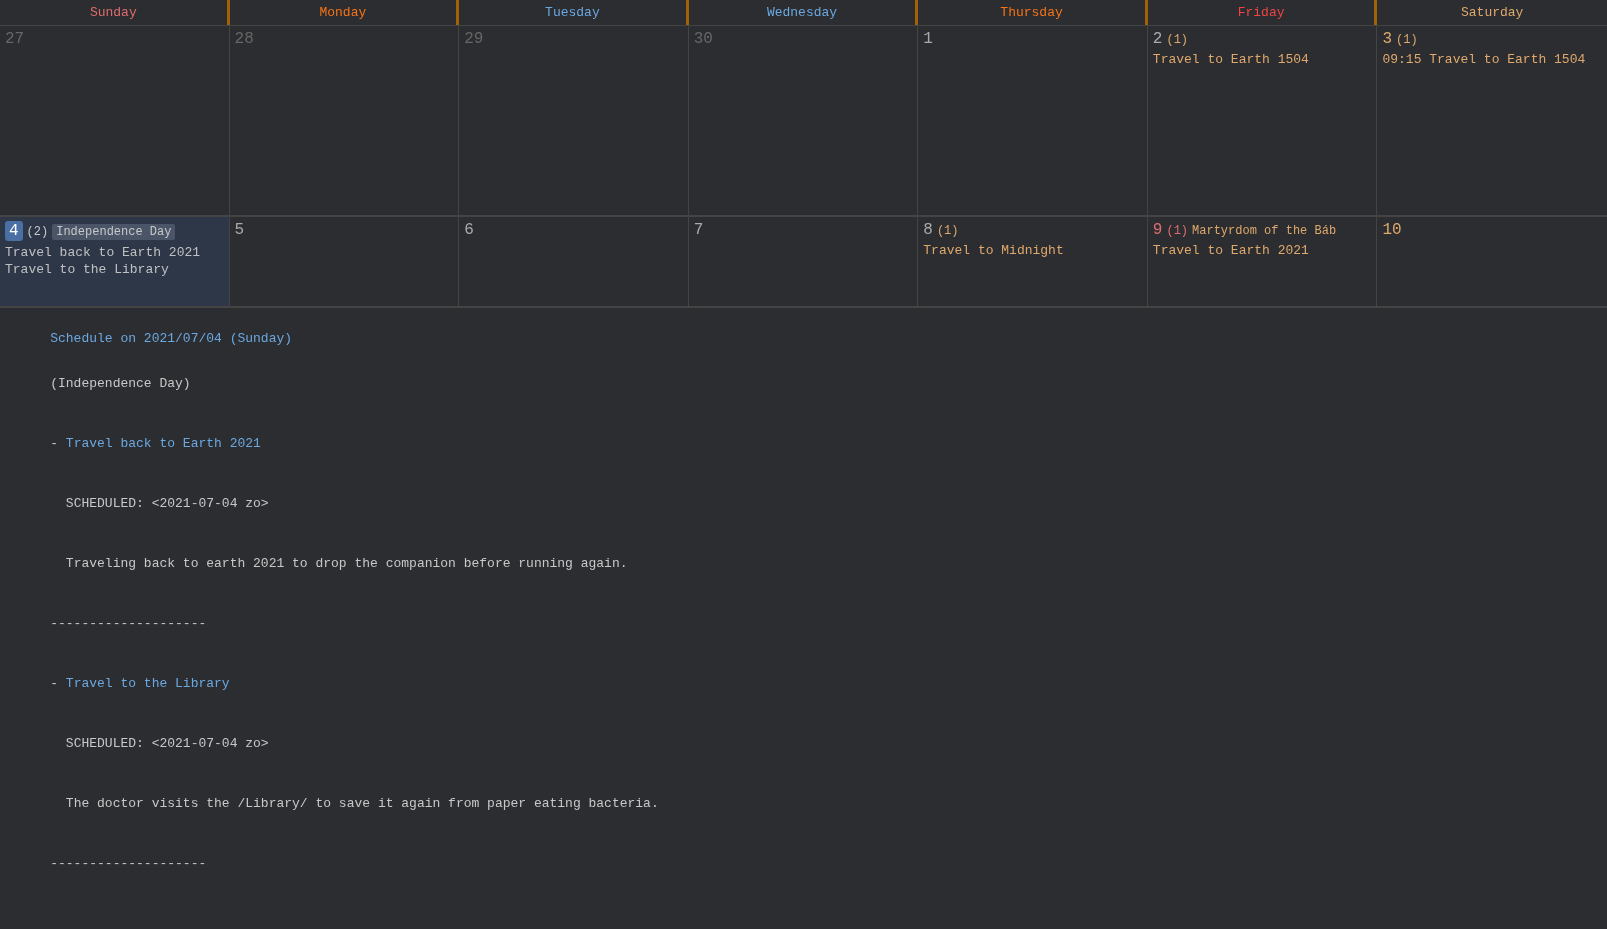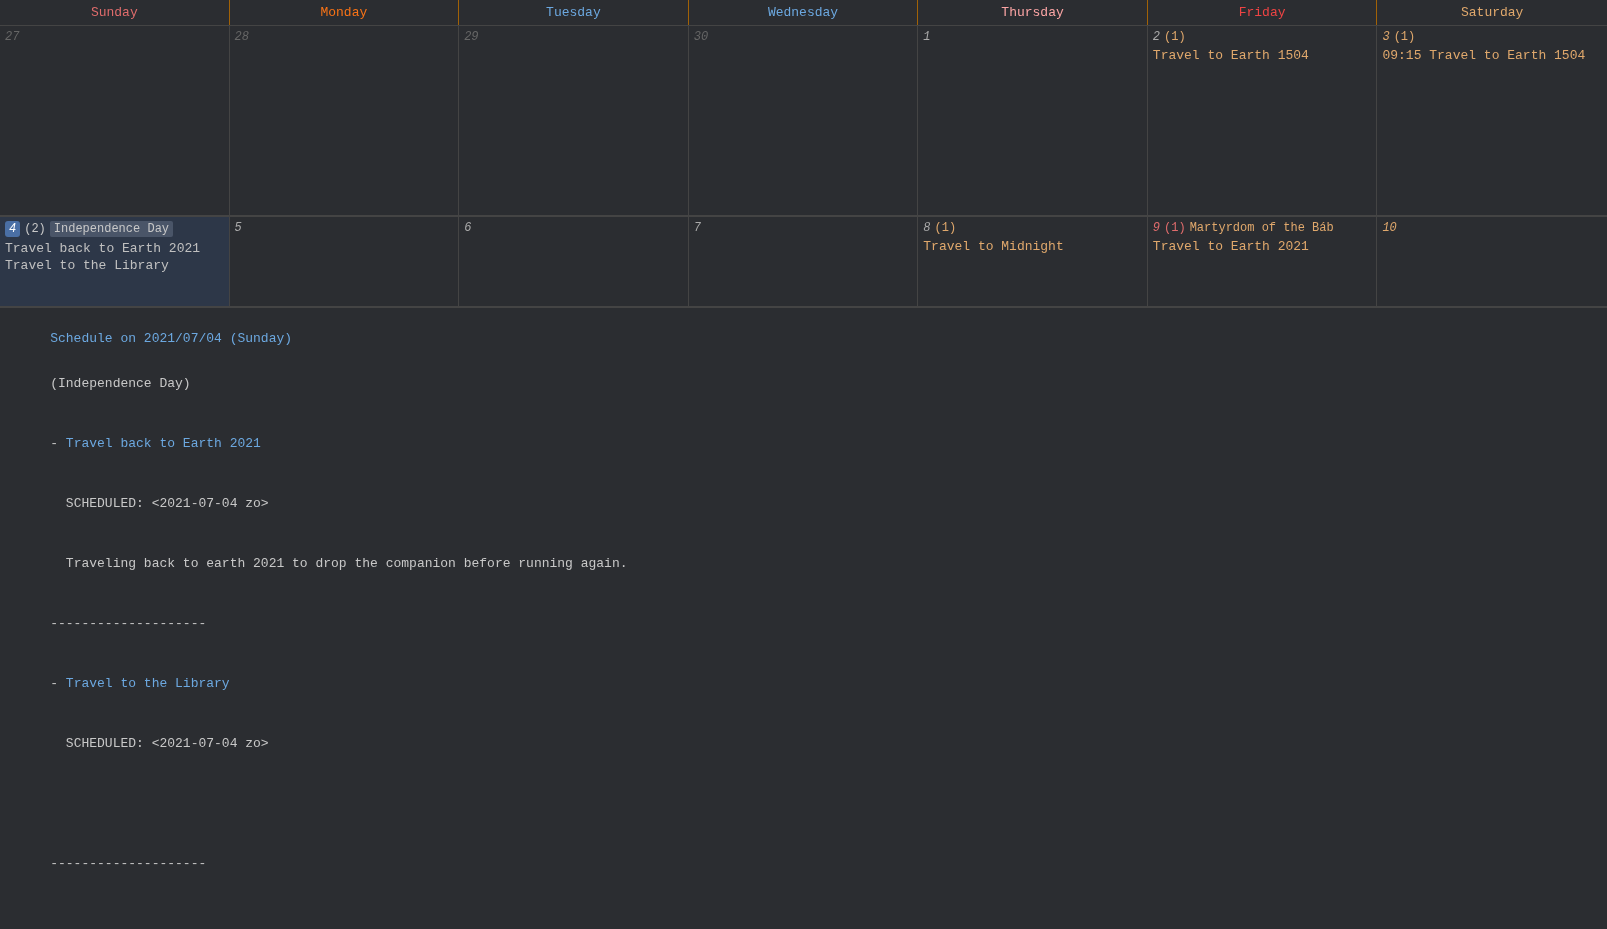--- a/index.html
+++ b/index.html
@@ -20,32 +20,32 @@
     .calendar-header {
       display: grid;
       grid-template-columns: repeat(7, 1fr);
       border-bottom: 1px solid #444;
     }
 
     .day-header {
       text-align: center;
       padding: 5px 0;
       font-size: 13px;
-      border-right: 1px solid #a16207;
+      border-right: 3px solid #a16207;
     }
 
     .day-header:last-child {
       border-right: none;
     }
 
     .day-header.sunday { color: #e06c6c; }
     .day-header.monday { color: #f97316; }
     .day-header.tuesday { color: #6ca8e0; }
     .day-header.wednesday { color: #6ca8e0; }
-    .day-header.thursday { color: #fca5a5; }
+    .day-header.thursday { color: #f97316; }
     .day-header.friday { color: #ef4444; }
     .day-header.saturday { color: #e0a86c; }
 
     .calendar-grid {
       display: grid;
       grid-template-columns: repeat(7, 1fr);
       border-bottom: 1px solid #444;
     }
 
     .calendar-cell {
@@ -55,24 +55,23 @@
       padding: 4px 5px;
       vertical-align: top;
       position: relative;
     }
 
     .calendar-cell:last-child {
       border-right: none;
     }
 
     .cell-day-number {
-      font-size: 12px;
+      font-size: 16px;
       color: #aaa;
       margin-bottom: 2px;
-      font-style: italic;
     }
 
     .cell-day-number.today {
       background-color: #4a6fa5;
       color: #fff;
       border-radius: 3px;
       padding: 1px 4px;
       display: inline-block;
     }
 
@@ -270,18 +269,18 @@
     <span>  </span><span class="schedule-scheduled">SCHEDULED: &lt;2021-07-04 zo&gt;</span>
     <br><br>
     <span>  </span><span class="schedule-description">Traveling back to earth 2021 to drop the companion before running again.</span>
     <br><br>
     <span class="schedule-separator">--------------------</span>
     <br><br>
     <span class="schedule-separator">- </span><span class="schedule-event-title">Travel to the Library</span>
     <br><br>
     <span>  </span><span class="schedule-scheduled">SCHEDULED: &lt;2021-07-04 zo&gt;</span>
     <br><br>
-    <span>  </span>
+    <span>  </span><span class="schedule-description">The doctor visits the /Library/ to save it again from paper eating bacteria.</span>
     <br><br>
     <span class="schedule-separator">--------------------</span>
   </div>
 
 </div>
 
 </body></html>

